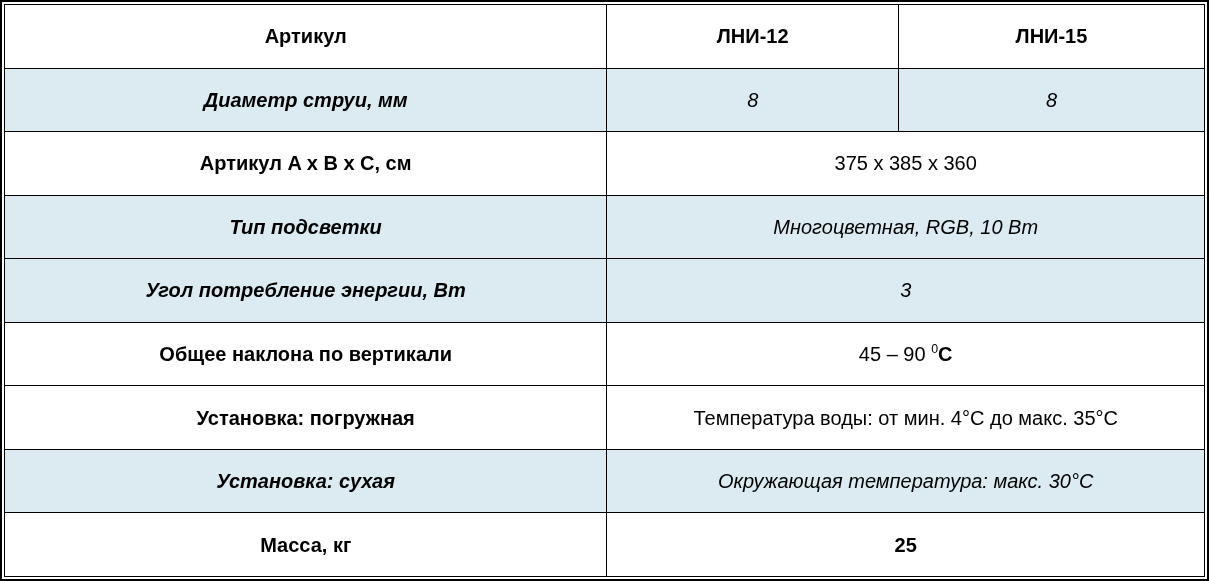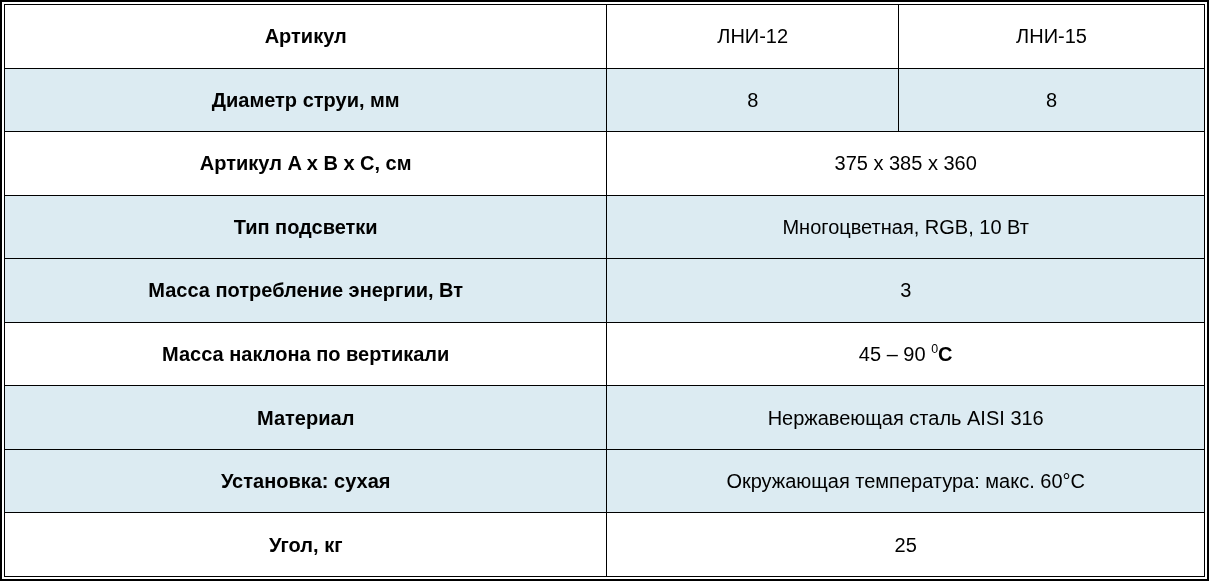--- a/index.html
+++ b/index.html
@@ -28,26 +28,26 @@
     vertical-align: middle;
     font-size: 20px;
     line-height: 1.3;
     color: #000;
     padding: 3px 8px;
     overflow: hidden;
   }
   tr.single { height: 41px; }
   tr.double { height: 60px; }
   td.label { font-weight: bold; }
-  tr.alt td { background: var(--altbg, #DCEBF2); }
+  tr.alt td { background: var(--altbg, #DCEBF2); font-style: italic; }
   td.accent {
     color: var(--accent, #1B3A9B);
-    font-weight: normal;
+    font-weight: bold;
   }
-  td.bold { font-weight: normal; }
+  td.bold { font-weight: bold; }
   .sup {
     font-size: 62%;
     vertical-align: super;
     line-height: 0;
   }
   .b { font-weight: bold; }
   .lbl-line { display: block; }
 </style>
 </head>
 <body>
@@ -78,44 +78,44 @@
       <td colspan="2">375 x 385 x 360</td>
     </tr>
 
     <tr class="single alt">
       <td class="label">Тип подсветки</td>
       <td colspan="2">Многоцветная, RGB, 10 Вт</td>
     </tr>
 
 
     <tr class="single alt">
-      <td class="label">Масса потребление энергии, Вт</td>
+      <td class="label">Угол потребление энергии, Вт</td>
       <td colspan="2">3</td>
     </tr>
 
 
 
     <tr class="single">
-      <td class="label">Масса наклона по вертикали</td>
+      <td class="label">Общее наклона по вертикали</td>
       <td colspan="2">
         <span>45 – 90 </span><span class="sup">0</span><span class="b">С</span>
       </td>
     </tr>
 
-    <tr class="single alt">
-      <td class="label">Материал</td>
-      <td colspan="2">Нержавеющая сталь AISI 316</td>
+
+    <tr class="single">
+      <td class="label">Установка: погружная</td>
+      <td colspan="2">Температура воды: от мин. 4°С до макс. 35°С</td>
     </tr>
-
 
     <tr class="single alt">
       <td class="label">Установка: сухая</td>
-      <td colspan="2">Окружающая температура: макс. 60°С</td>
+      <td colspan="2">Окружающая температура: макс. 30°С</td>
     </tr>
 
     <tr class="single">
-      <td class="label">Угол, кг</td>
+      <td class="label">Масса, кг</td>
       <td colspan="2" class="bold">25</td>
     </tr>
 
   </tbody>
     </table>
 </div>
 
 </body></html>

